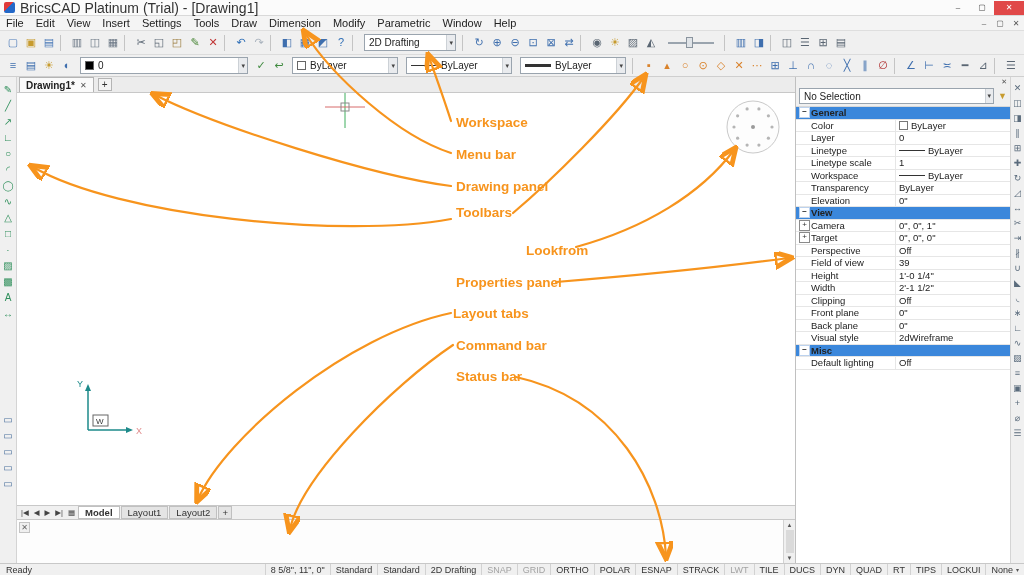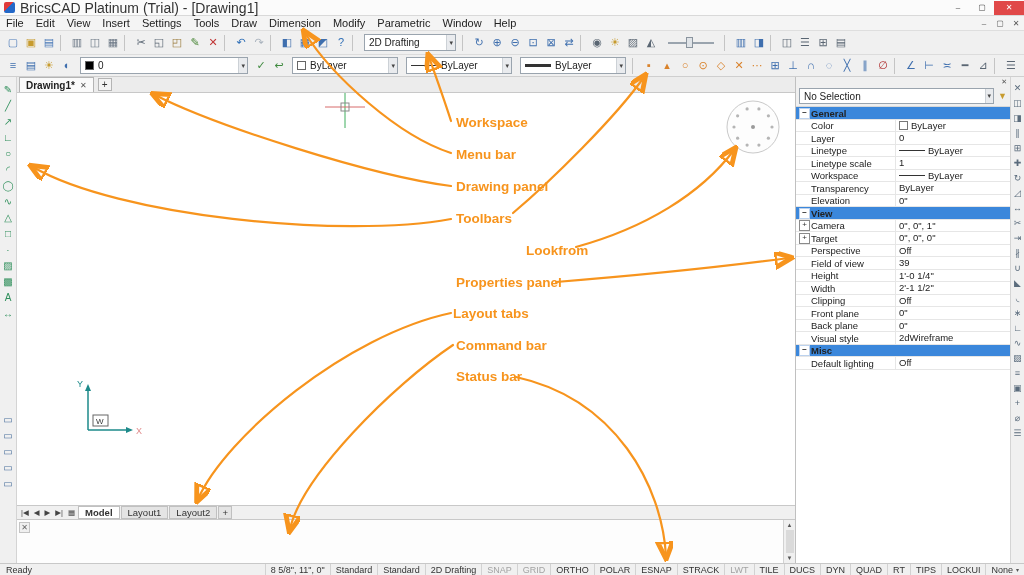--- a/index.html
+++ b/index.html
@@ -71,21 +71,21 @@
   .sthumb{width:8px;flex:1;margin:2px 0;background:#dadada}
 
   
   #props{width:215px;background:#fff;border-left:1px solid #c0c0c0;display:flex;flex-direction:column}
   .phead{height:9px;display:flex;justify-content:flex-end;align-items:center;background:#f0f0f0;padding-right:3px}
   .pclose{font-size:7px;color:#555}
   .pcombo-row{display:flex;align-items:center;padding:2px 3px;gap:4px;background:#f0f0f0;border-bottom:1px solid #d8d8d8}
   .combo.sel{flex:1;height:16px}
   .funnel{color:#c79b2e;font-size:9px}
   .pgrid{flex:1;overflow:hidden;background:#fff;font-size:9.5px}
-  .prow{display:flex;align-items:flex-end;height:12.5px;border-bottom:1px solid #e6e6e6;padding-left:2px}
+  .prow{display:flex;align-items:flex-start;height:12.5px;border-bottom:1px solid #e6e6e6;padding-left:2px}
   .p-exp{display:inline-flex;width:13px;flex:none;justify-content:center}
   .p-exp::before{content:"";display:none;width:9px;height:9px;border:1px solid #8a8a8a;background:#fff;font-size:8px;line-height:7px;text-align:center;color:#333}
   .f-expand .p-exp::before{content:"+";display:block}
   .k-section .p-exp::before{content:"−";display:block;border-color:#bcd2ee}
   .p-label{width:84px;flex:none;color:#222;white-space:nowrap;overflow:hidden}
   .p-valwrap{flex:1;display:flex;align-items:center;border-left:1px solid #e6e6e6;height:100%;padding-left:3px;min-width:0}
   .p-value{white-space:nowrap;overflow:hidden}
   .p-swatch{display:none;width:9px;height:9px;border:1px solid #777;background:#fff;margin-right:3px;flex:none}
   .f-swatch .p-swatch{display:inline-block}
   .p-line{display:none;width:26px;height:1px;background:#333;margin-right:3px;flex:none}
@@ -103,21 +103,21 @@
   .smode .dd{font-size:6px;margin-left:3px;color:#555}
 
   
   #arrows{position:absolute;inset:0;z-index:40;pointer-events:none}
   #arrows path{stroke:#f7941d;stroke-width:2.2;fill:none;stroke-linecap:round}
   #annotations{position:absolute;inset:0;z-index:41;pointer-events:none}
   #annotations .ann{position:absolute;color:#f7941d;font-size:13.5px;font-weight:bold;white-space:nowrap}
   #annotations .ann:nth-child(1){left:456px;top:115px}
   #annotations .ann:nth-child(2){left:456px;top:147px}
   #annotations .ann:nth-child(3){left:456px;top:179px}
-  #annotations .ann:nth-child(4){left:456px;top:211px}
+  #annotations .ann:nth-child(4){left:456px;top:205px}
   #annotations .ann:nth-child(5){left:526px;top:243px}
   #annotations .ann:nth-child(6){left:456px;top:275px}
   #annotations .ann:nth-child(7){left:453px;top:306px}
   #annotations .ann:nth-child(8){left:456px;top:338px}
   #annotations .ann:nth-child(9){left:456px;top:369px}
 </style>
 </head>
 <body>
 
 <svg id="arrows" width="1024" height="575" viewBox="0 0 1024 575">

